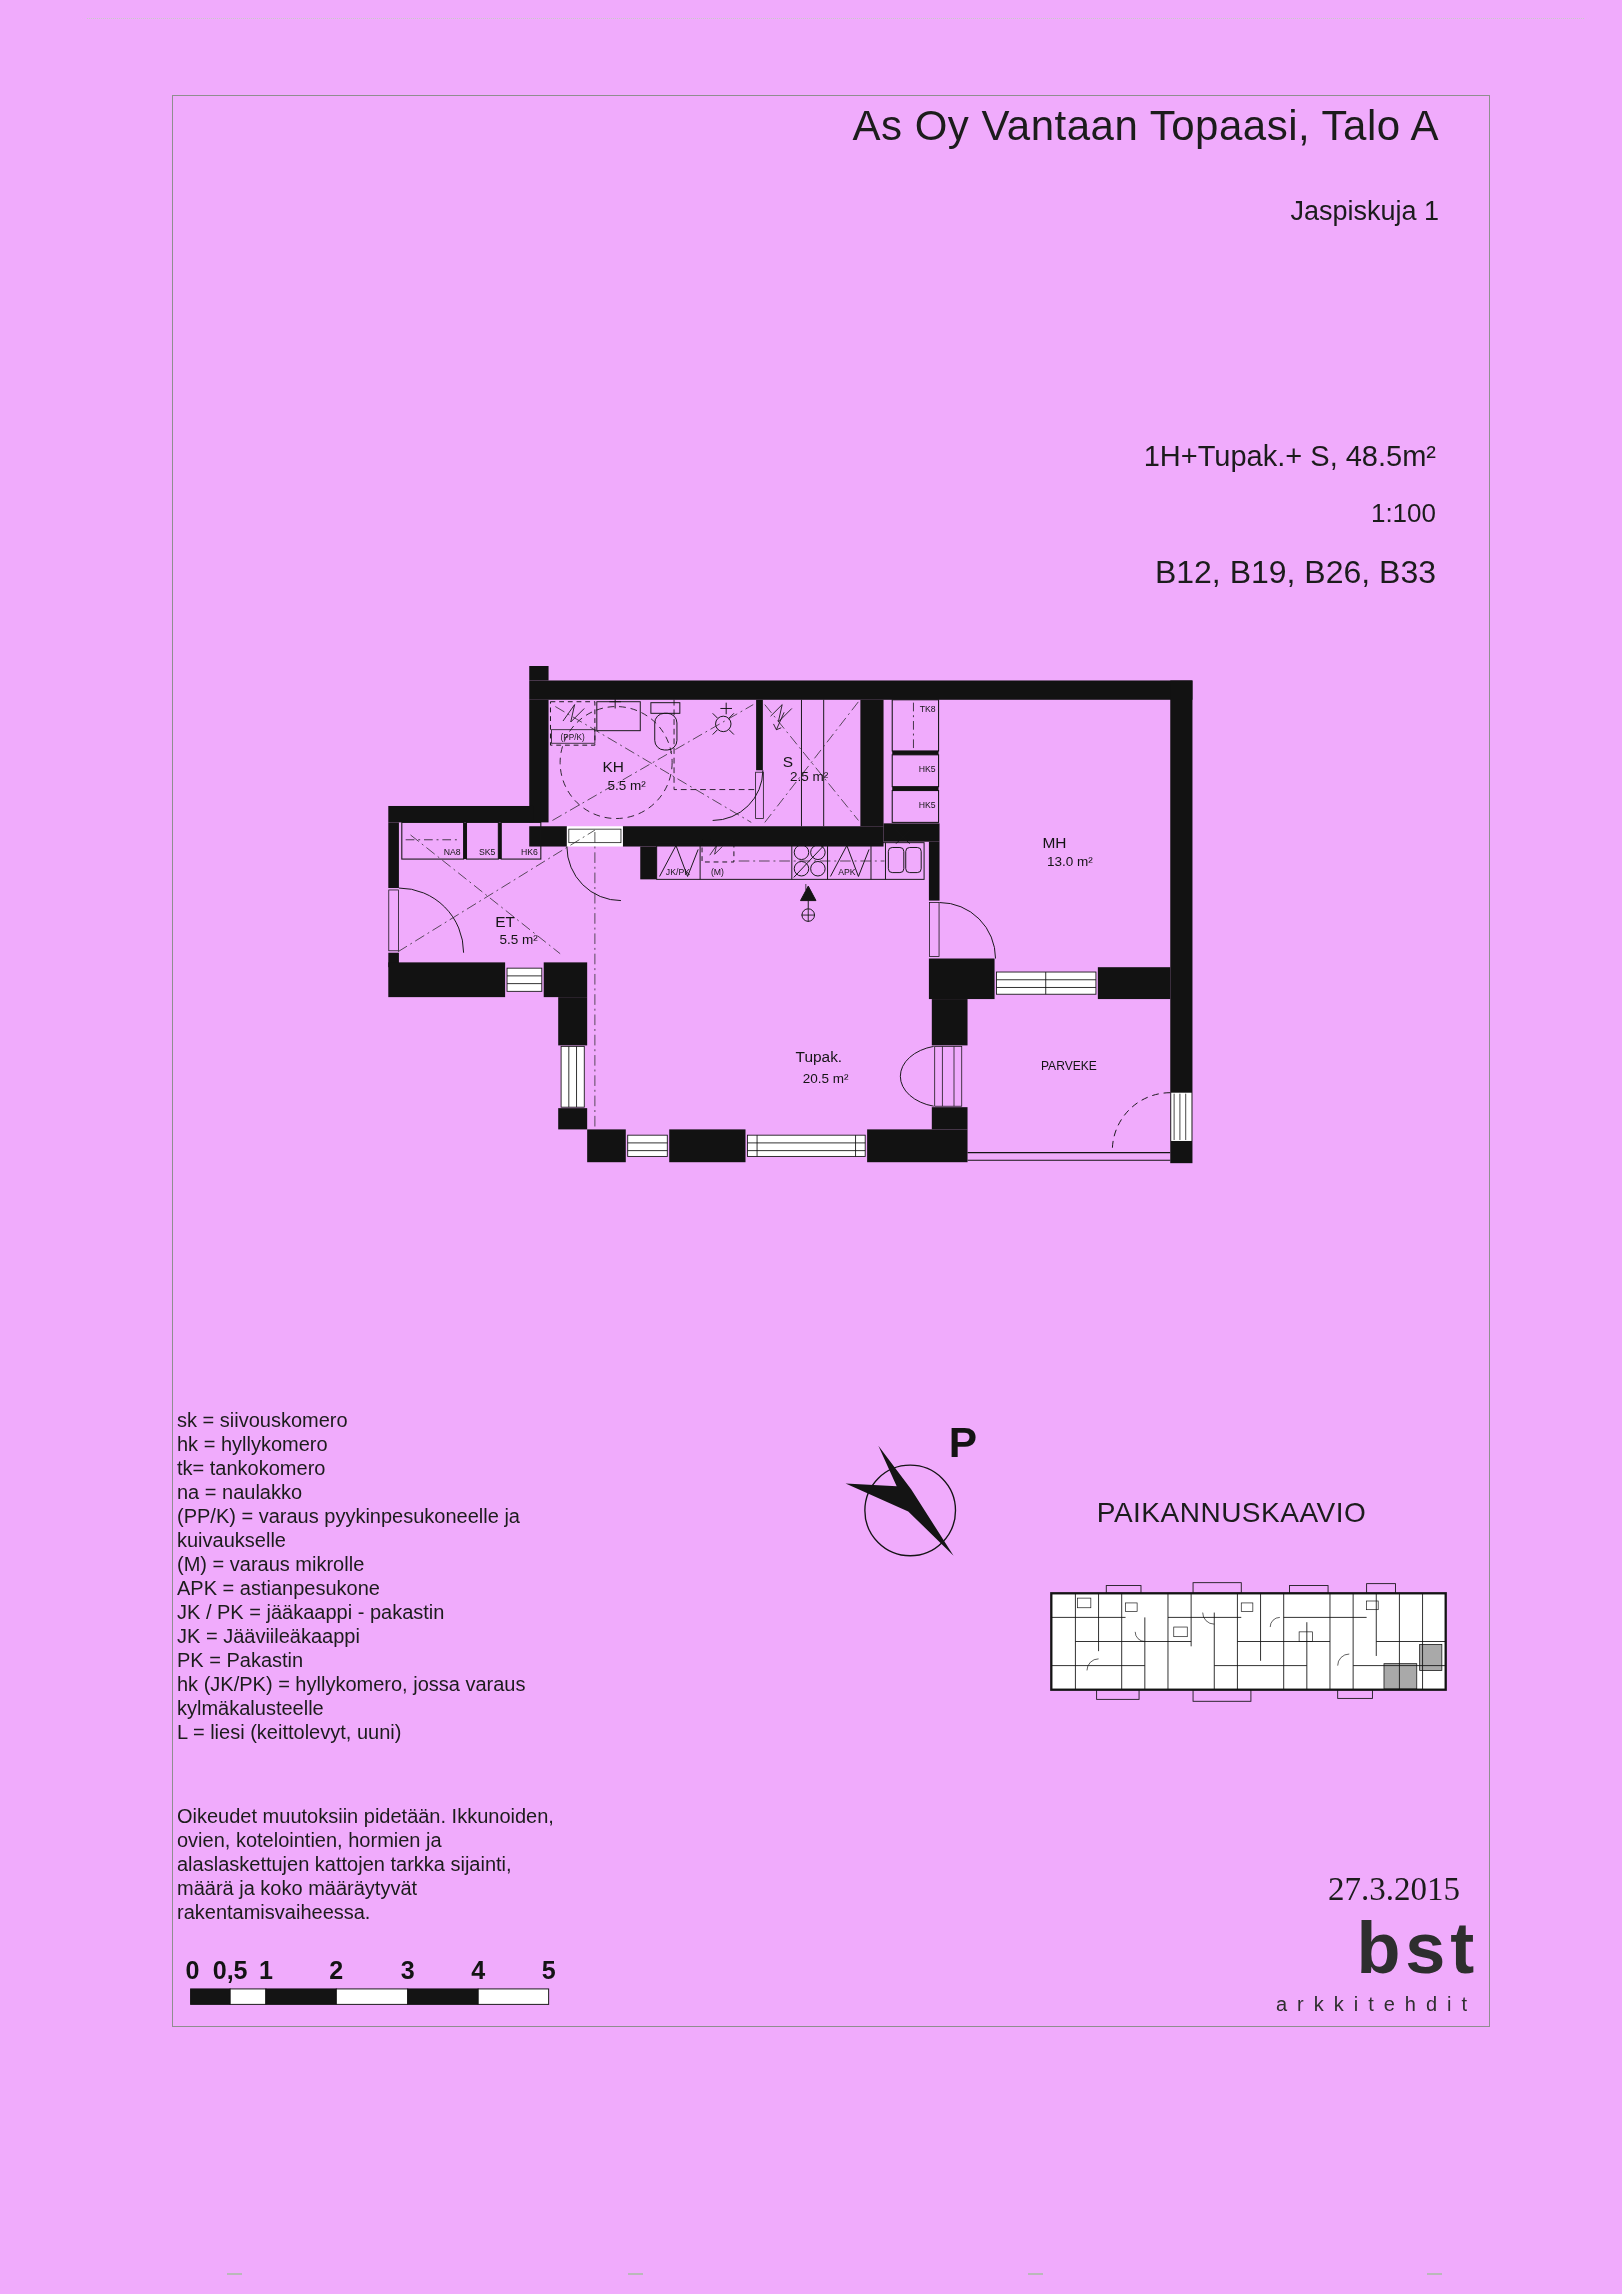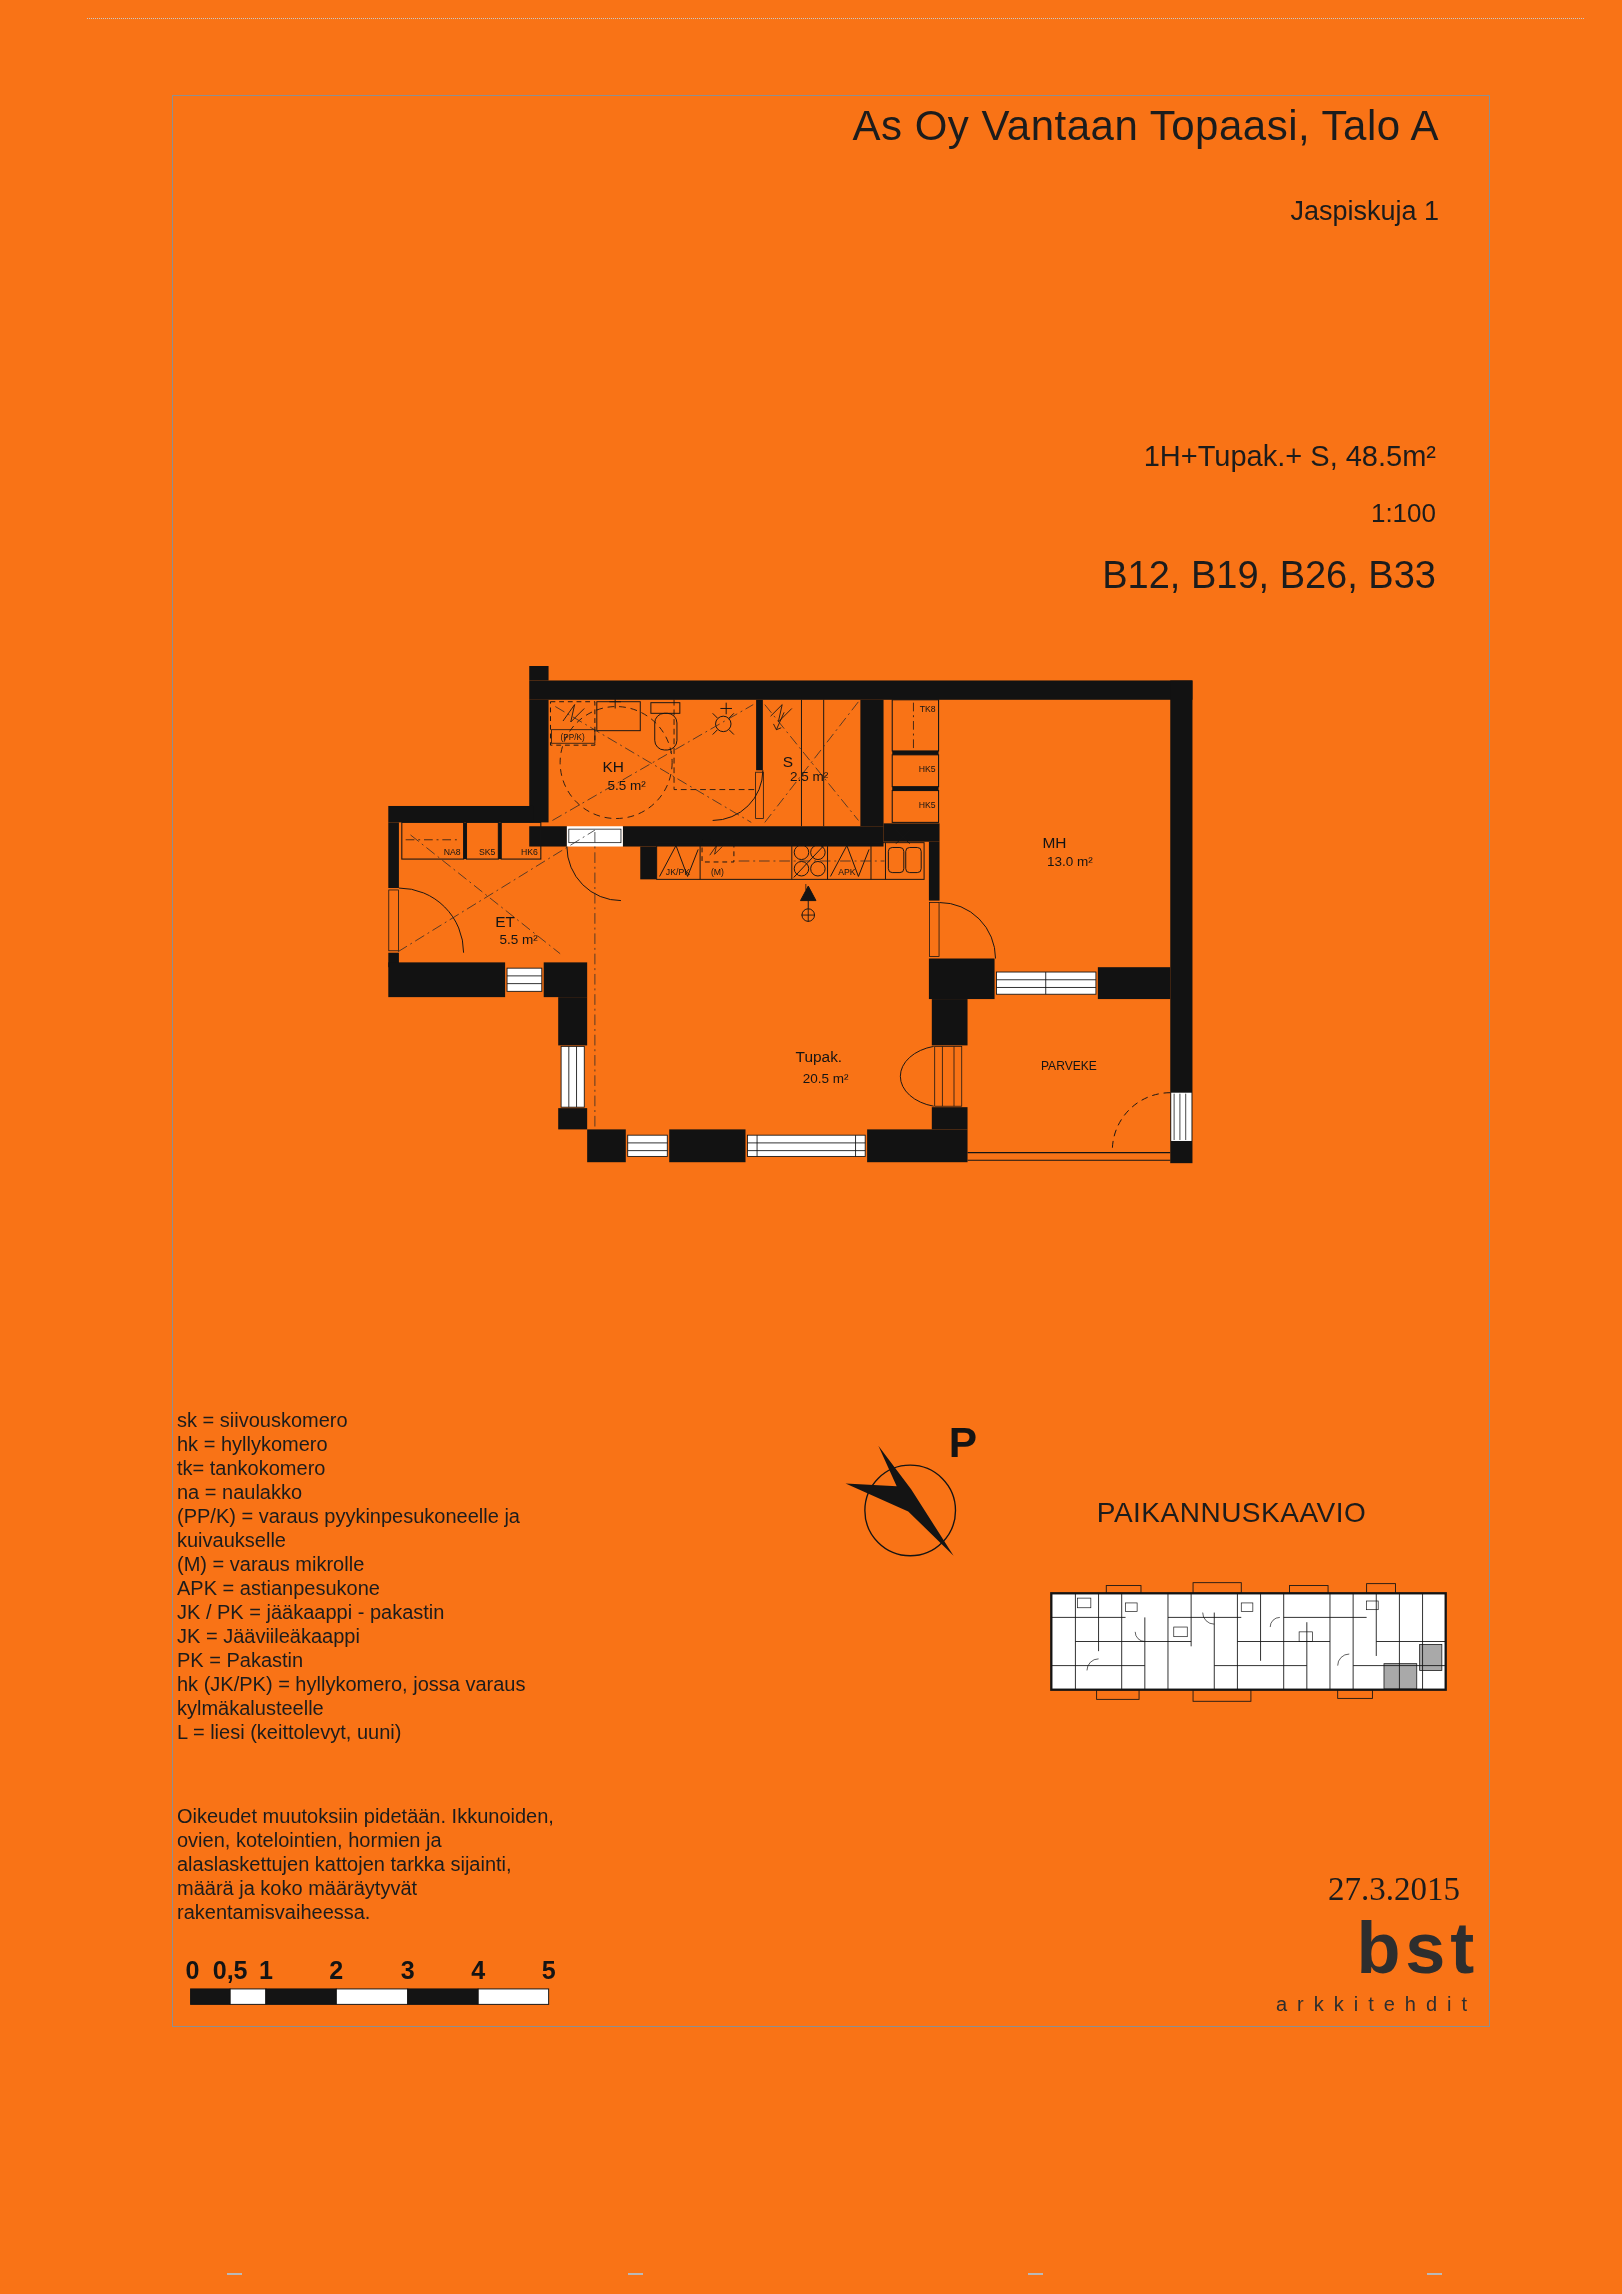--- a/index.html
+++ b/index.html
@@ -1,26 +1,26 @@
 <!DOCTYPE html>
 <html><head>
 <meta charset="utf-8">
 <style>
   html,body{margin:0;padding:0;background:#e8e8e8;}
-  #sheet{position:relative;width:1622px;height:2294px;background:#f97316;overflow:hidden;
+  #sheet{position:relative;width:1622px;height:2294px;background:#f0abfc;overflow:hidden;
          font-family:"Liberation Sans", sans-serif;color:#1c1c1c;}
   .abs{position:absolute;}
   #frame{left:172px;top:95px;width:1316px;height:1930px;border:1px solid #8f8f8f;}
   #scan-top{left:87px;top:18.3px;width:1497px;border-top:1px dotted #c9c9c9;height:0;}
   .scan-tick{height:1.9px;width:15.4px;background:#b9b9b9;top:2273px;}
   #doc-title{right:183px;top:102px;font-size:42px;letter-spacing:0.5px;white-space:nowrap;}
   #doc-address{right:183px;top:196px;font-size:27px;}
   #spec-type{right:186px;top:440px;font-size:29px;white-space:nowrap;}
   #spec-scale{right:186px;top:498px;font-size:26px;text-align:center;}
-  #spec-units{right:186px;top:554px;font-size:38px;white-space:nowrap;}
+  #spec-units{right:186px;top:554px;font-size:32px;white-space:nowrap;}
   #legend{left:177px;top:1408px;font-size:20px;line-height:24px;}
   #disclaimer{left:177px;top:1804px;font-size:20px;line-height:24px;}
   #loc-title{left:1043px;top:1497px;width:377px;text-align:center;font-size:28px;letter-spacing:0.5px;}
   #date{right:162px;top:1871px;font-size:33px;font-family:Liberation Serif, serif;}
   #logo{right:143px;top:1919px;text-align:right;color:#2e2e2e;}
   #logo .big{font-size:72px;font-weight:bold;line-height:.82;letter-spacing:4.8px;}
   #logo .sub{font-size:20px;letter-spacing:10px;margin-top:15px;padding-right:1.9px;}
   svg text{fill:#141414;font-family:"Liberation Sans", sans-serif;}
 </style>
 </head>

